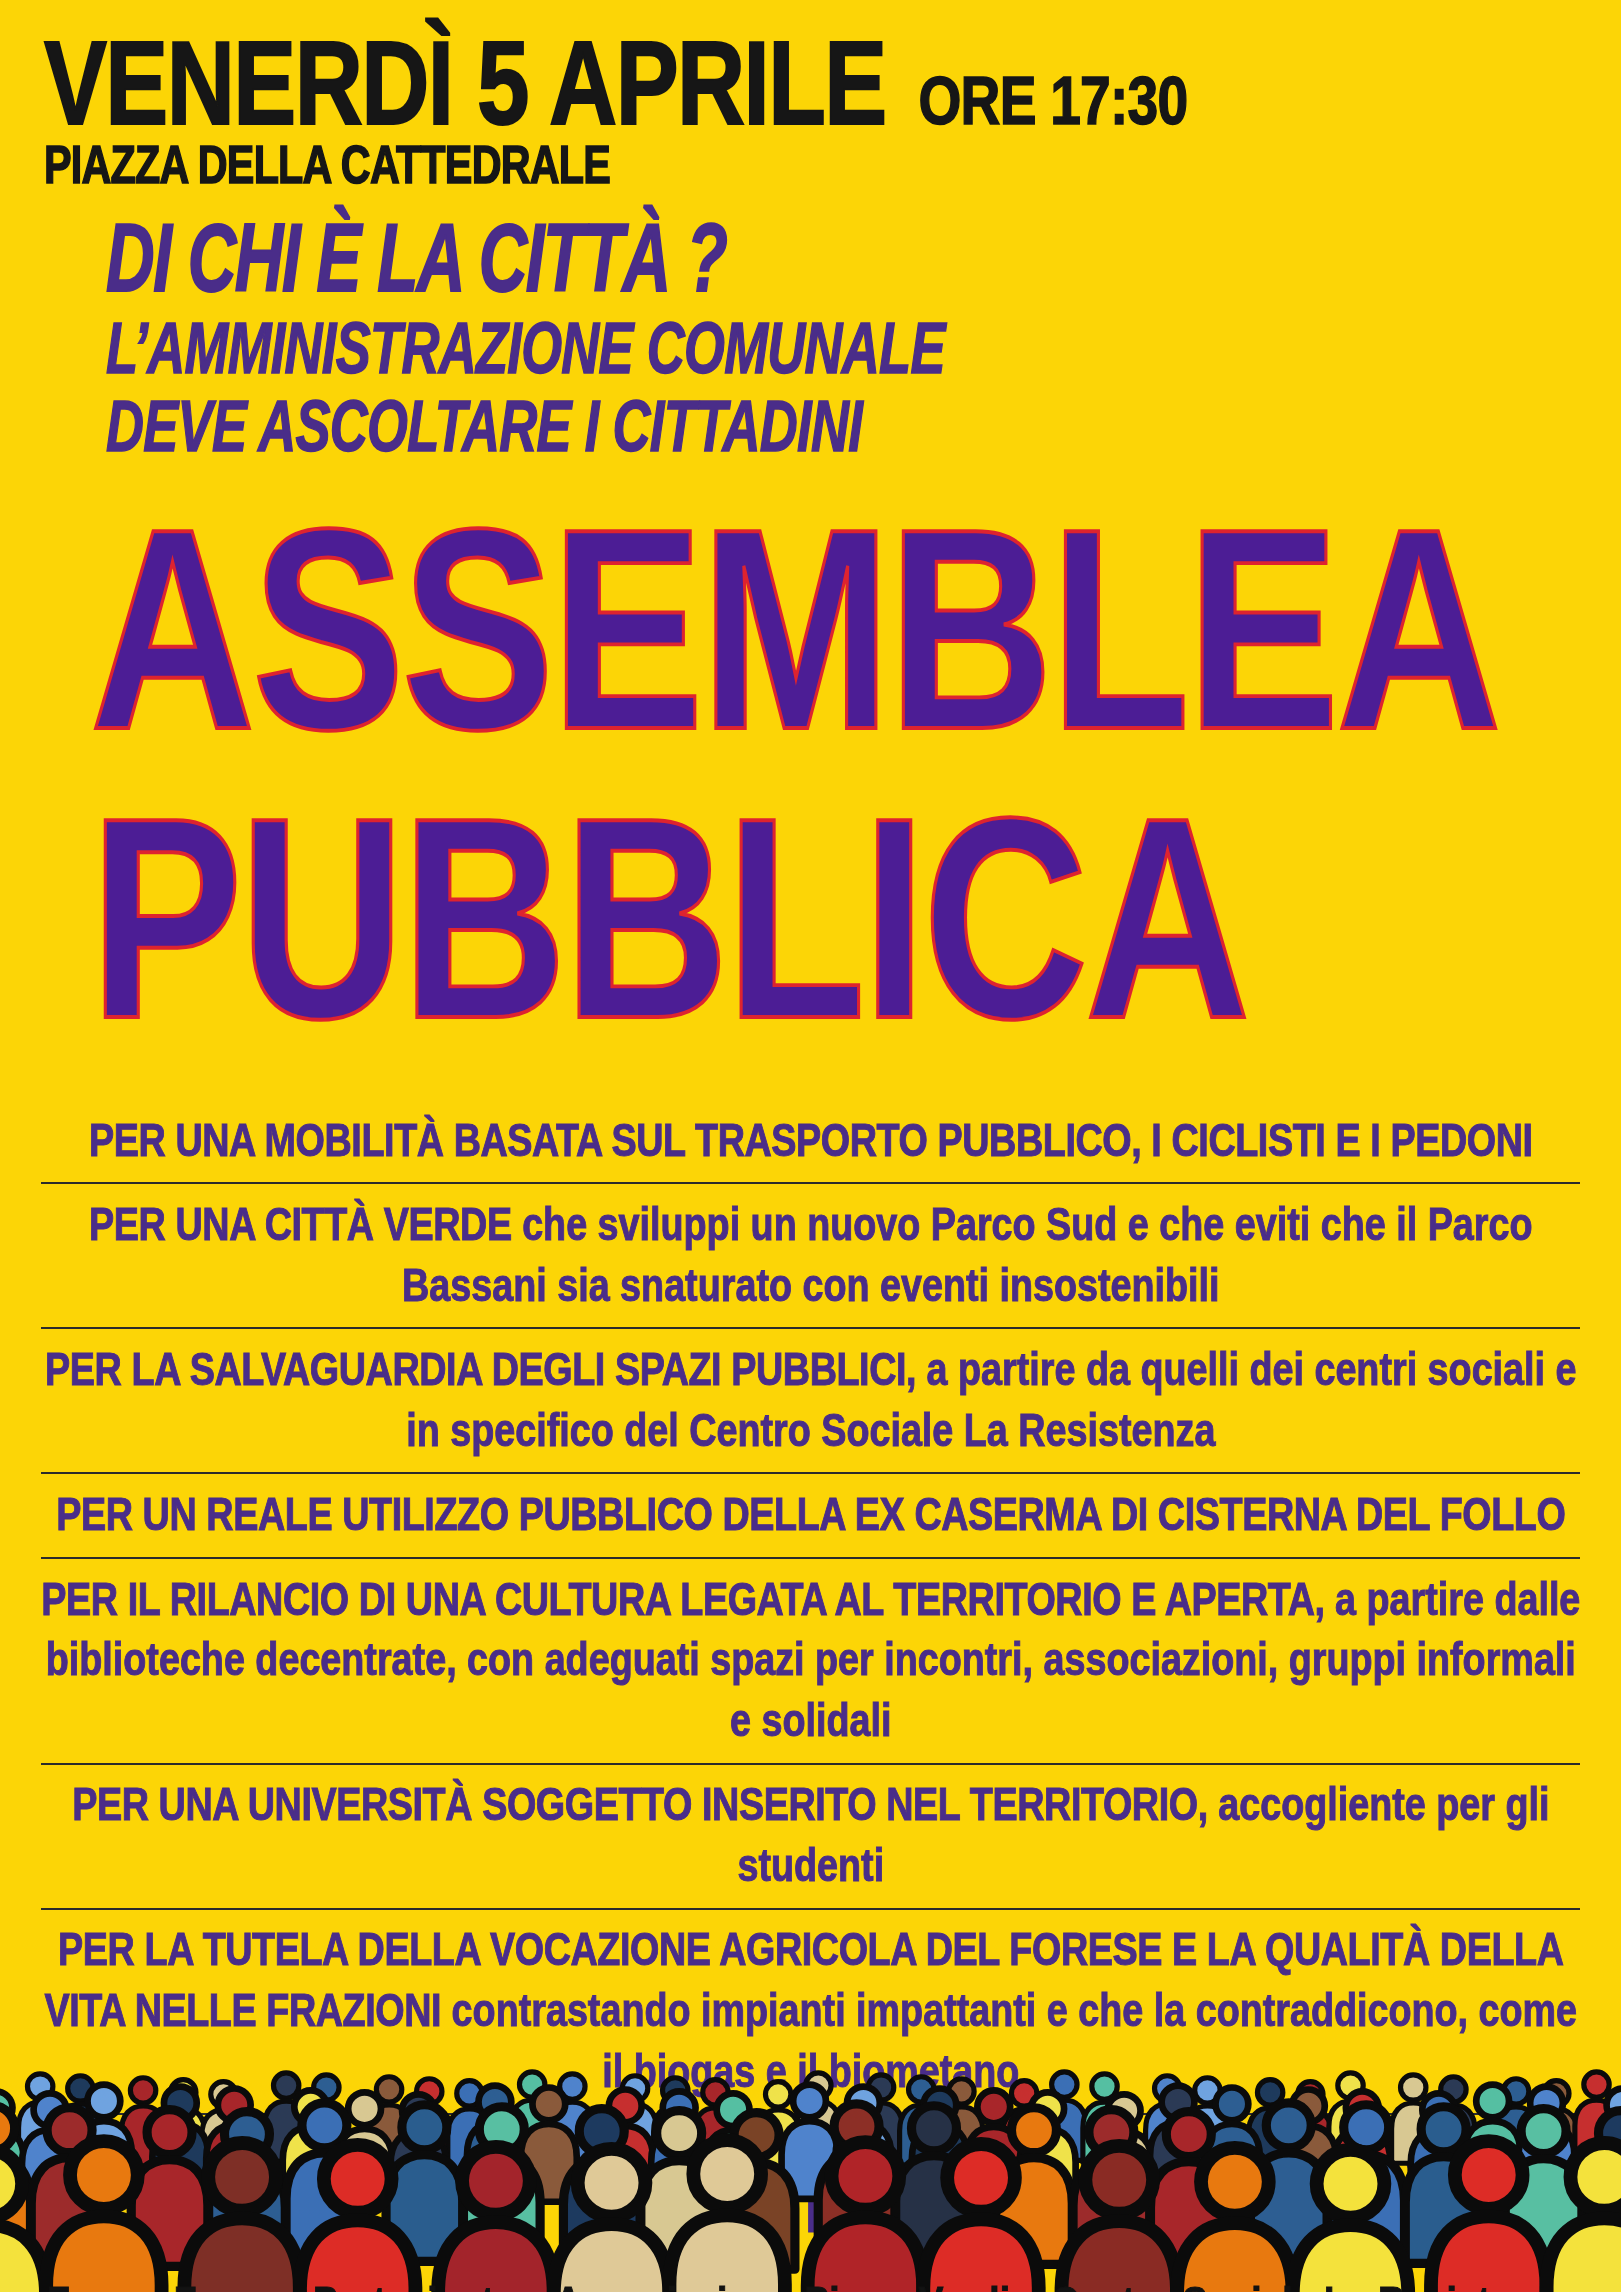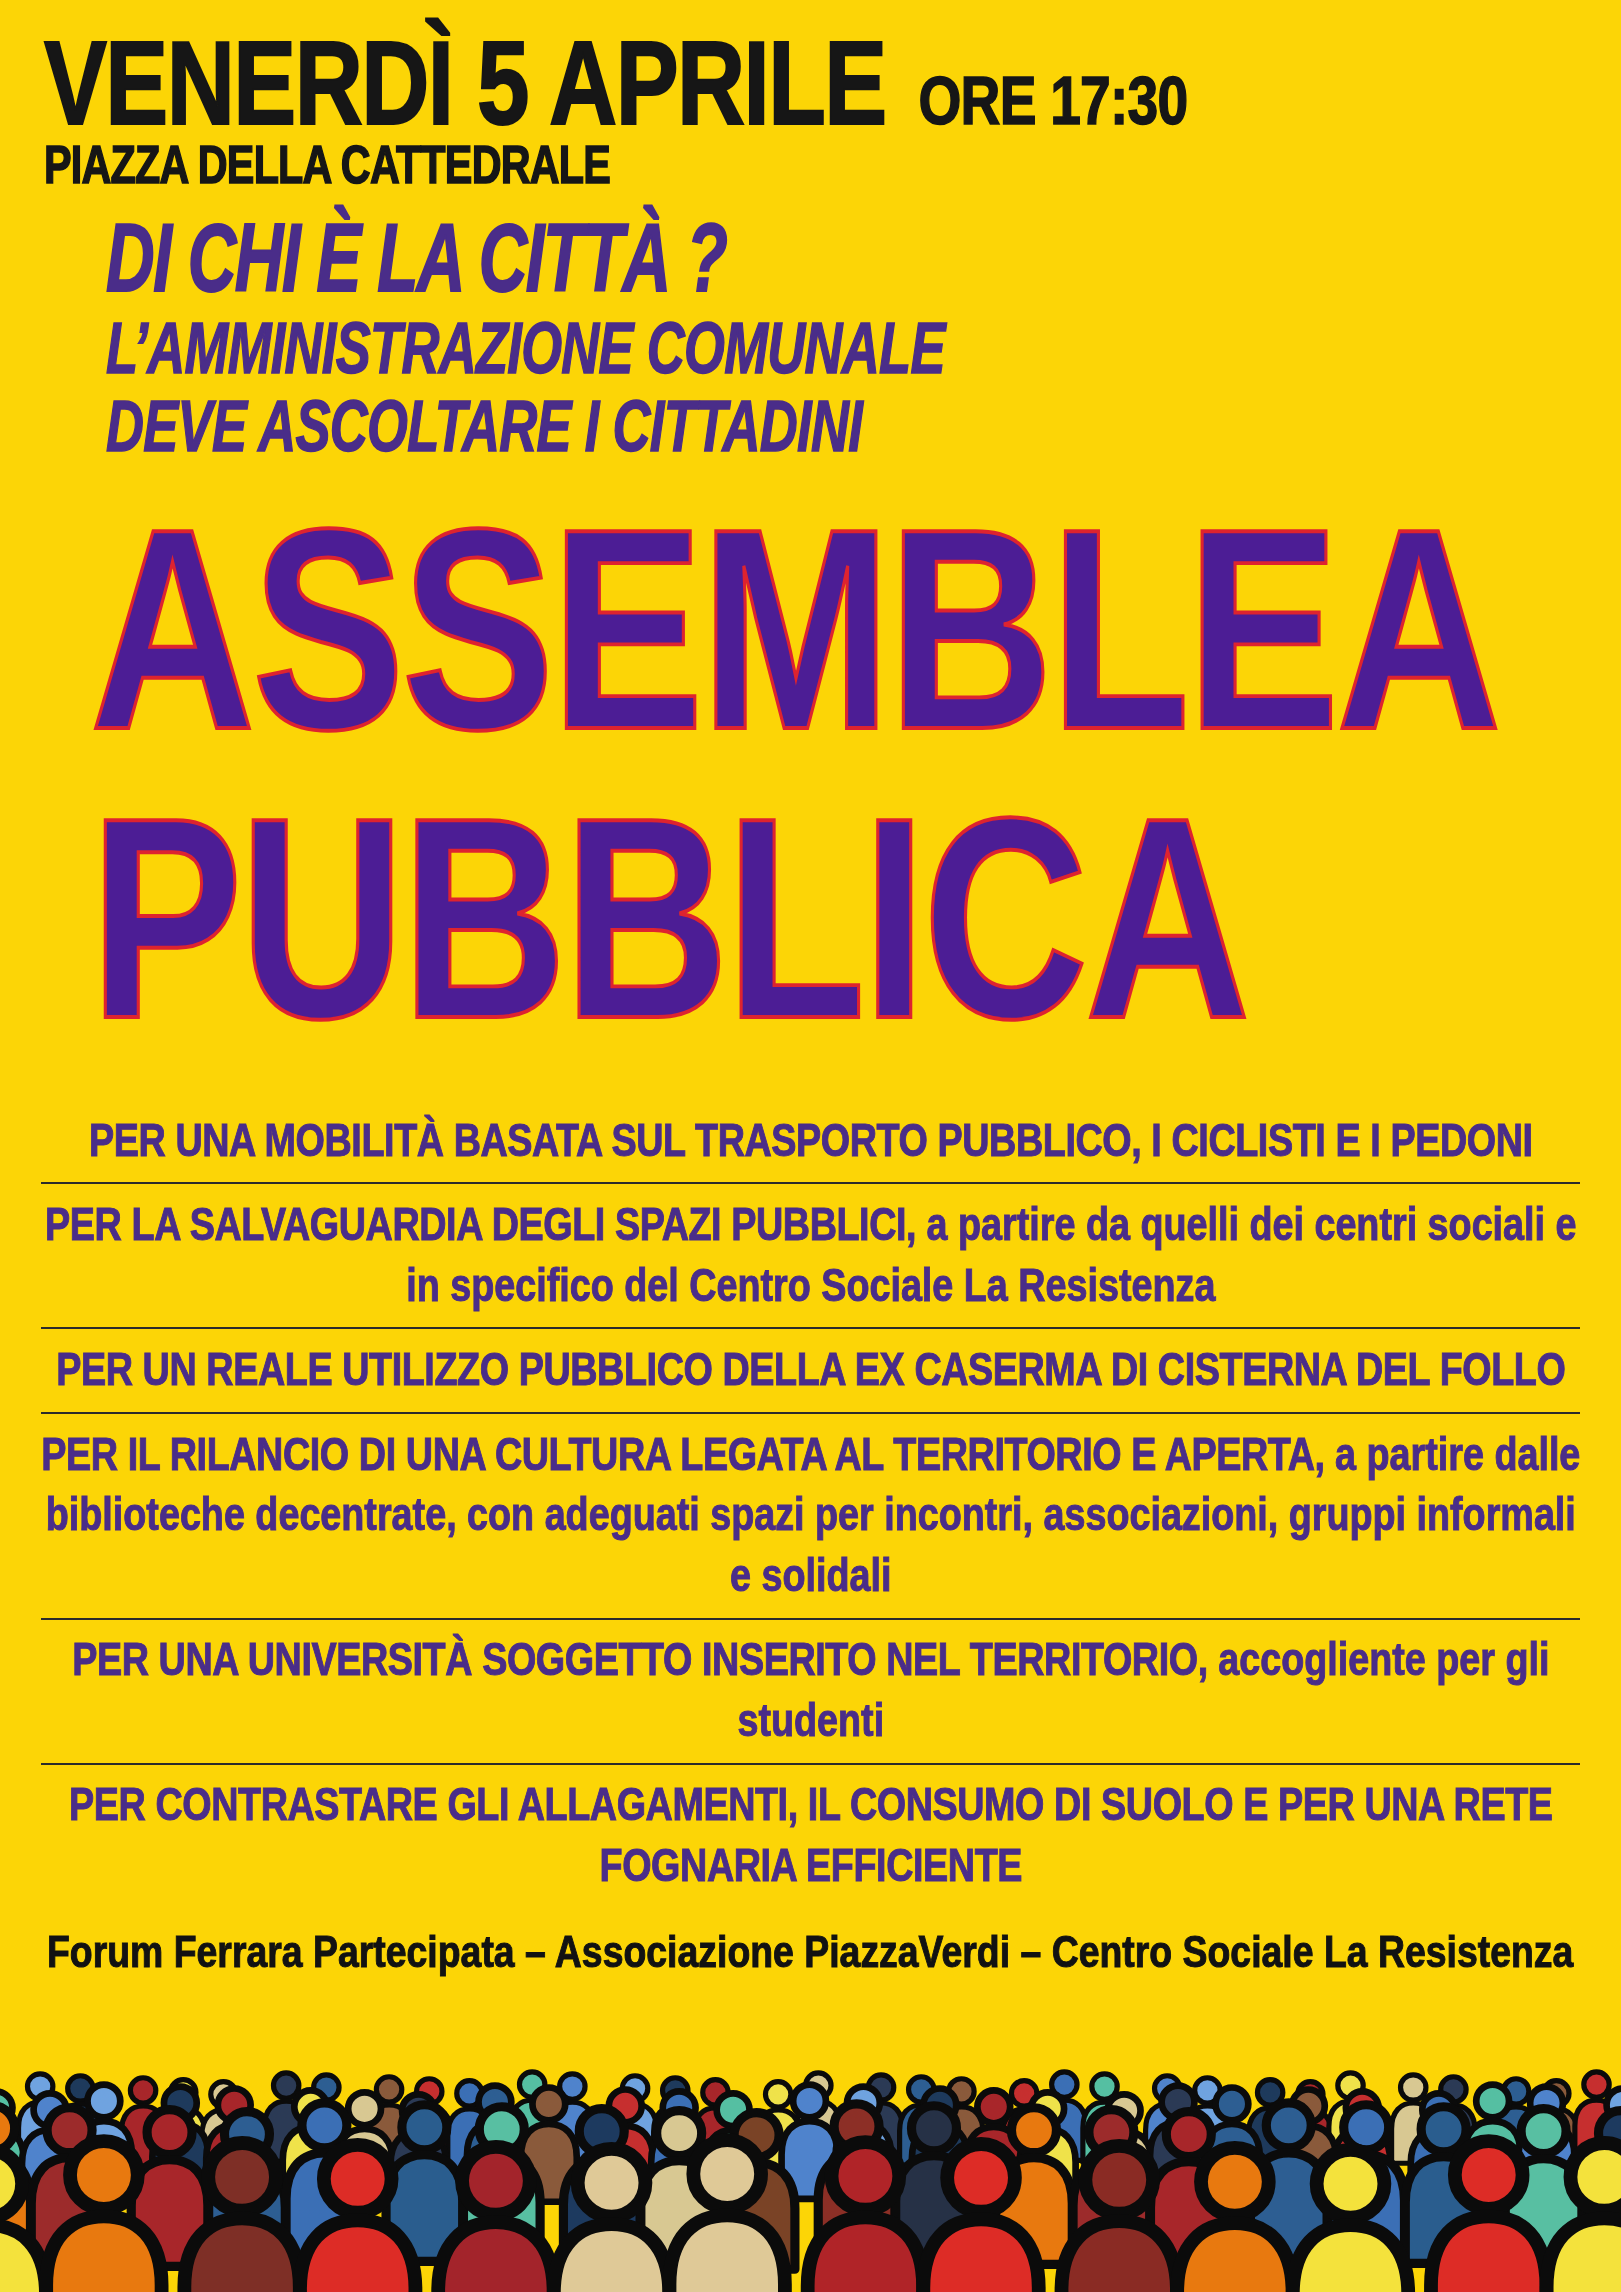--- a/index.html
+++ b/index.html
@@ -111,30 +111,36 @@
   <section class="main-title">
     <div>ASSEMBLEA</div>
     <div>PUBBLICA</div>
   </section>
 
   <section class="demands">
       <div class="demand">
         <div class="cond-demand"><span class="lead">PER UNA MOBILITÀ BASATA SUL TRASPORTO PUBBLICO, I CICLISTI E I PEDONI</span></div>
       </div>
       <div class="demand">
+        <div class="cond-demand"><span class="lead">PER UNA CITTÀ VERDE</span><span class="rest"> che sviluppi un nuovo Parco Sud e che eviti che il Parco Bassani sia snaturato con eventi insostenibili</span></div>
+      </div>
+      <div class="demand">
         <div class="cond-demand"><span class="lead">PER LA SALVAGUARDIA DEGLI SPAZI PUBBLICI,</span><span class="rest"> a partire da quelli dei centri sociali e in specifico del Centro Sociale La Resistenza</span></div>
       </div>
       <div class="demand">
         <div class="cond-demand"><span class="lead">PER UN REALE UTILIZZO PUBBLICO DELLA EX CASERMA DI CISTERNA DEL FOLLO</span></div>
       </div>
       <div class="demand">
         <div class="cond-demand"><span class="lead">PER IL RILANCIO DI UNA CULTURA LEGATA AL TERRITORIO E APERTA,</span><span class="rest"> a partire dalle biblioteche decentrate, con adeguati spazi per incontri, associazioni, gruppi informali e solidali</span></div>
       </div>
       <div class="demand">
         <div class="cond-demand"><span class="lead">PER UNA UNIVERSITÀ SOGGETTO INSERITO NEL TERRITORIO,</span><span class="rest"> accogliente per gli studenti</span></div>
+      </div>
+      <div class="demand">
+        <div class="cond-demand"><span class="lead">PER LA TUTELA DELLA VOCAZIONE AGRICOLA DEL FORESE E LA QUALITÀ DELLA VITA NELLE FRAZIONI</span><span class="rest"> contrastando impianti impattanti e che la contraddicono, come il biogas e il biometano</span></div>
       </div>
       <div class="demand">
         <div class="cond-demand"><span class="lead">PER CONTRASTARE GLI ALLAGAMENTI, IL CONSUMO DI SUOLO E PER UNA RETE FOGNARIA EFFICIENTE</span></div>
       </div>
     </section>
 
   <footer class="organizers">
     <span class="org-line">Forum Ferrara Partecipata – Associazione PiazzaVerdi – Centro Sociale La Resistenza</span>
 
   </footer>

